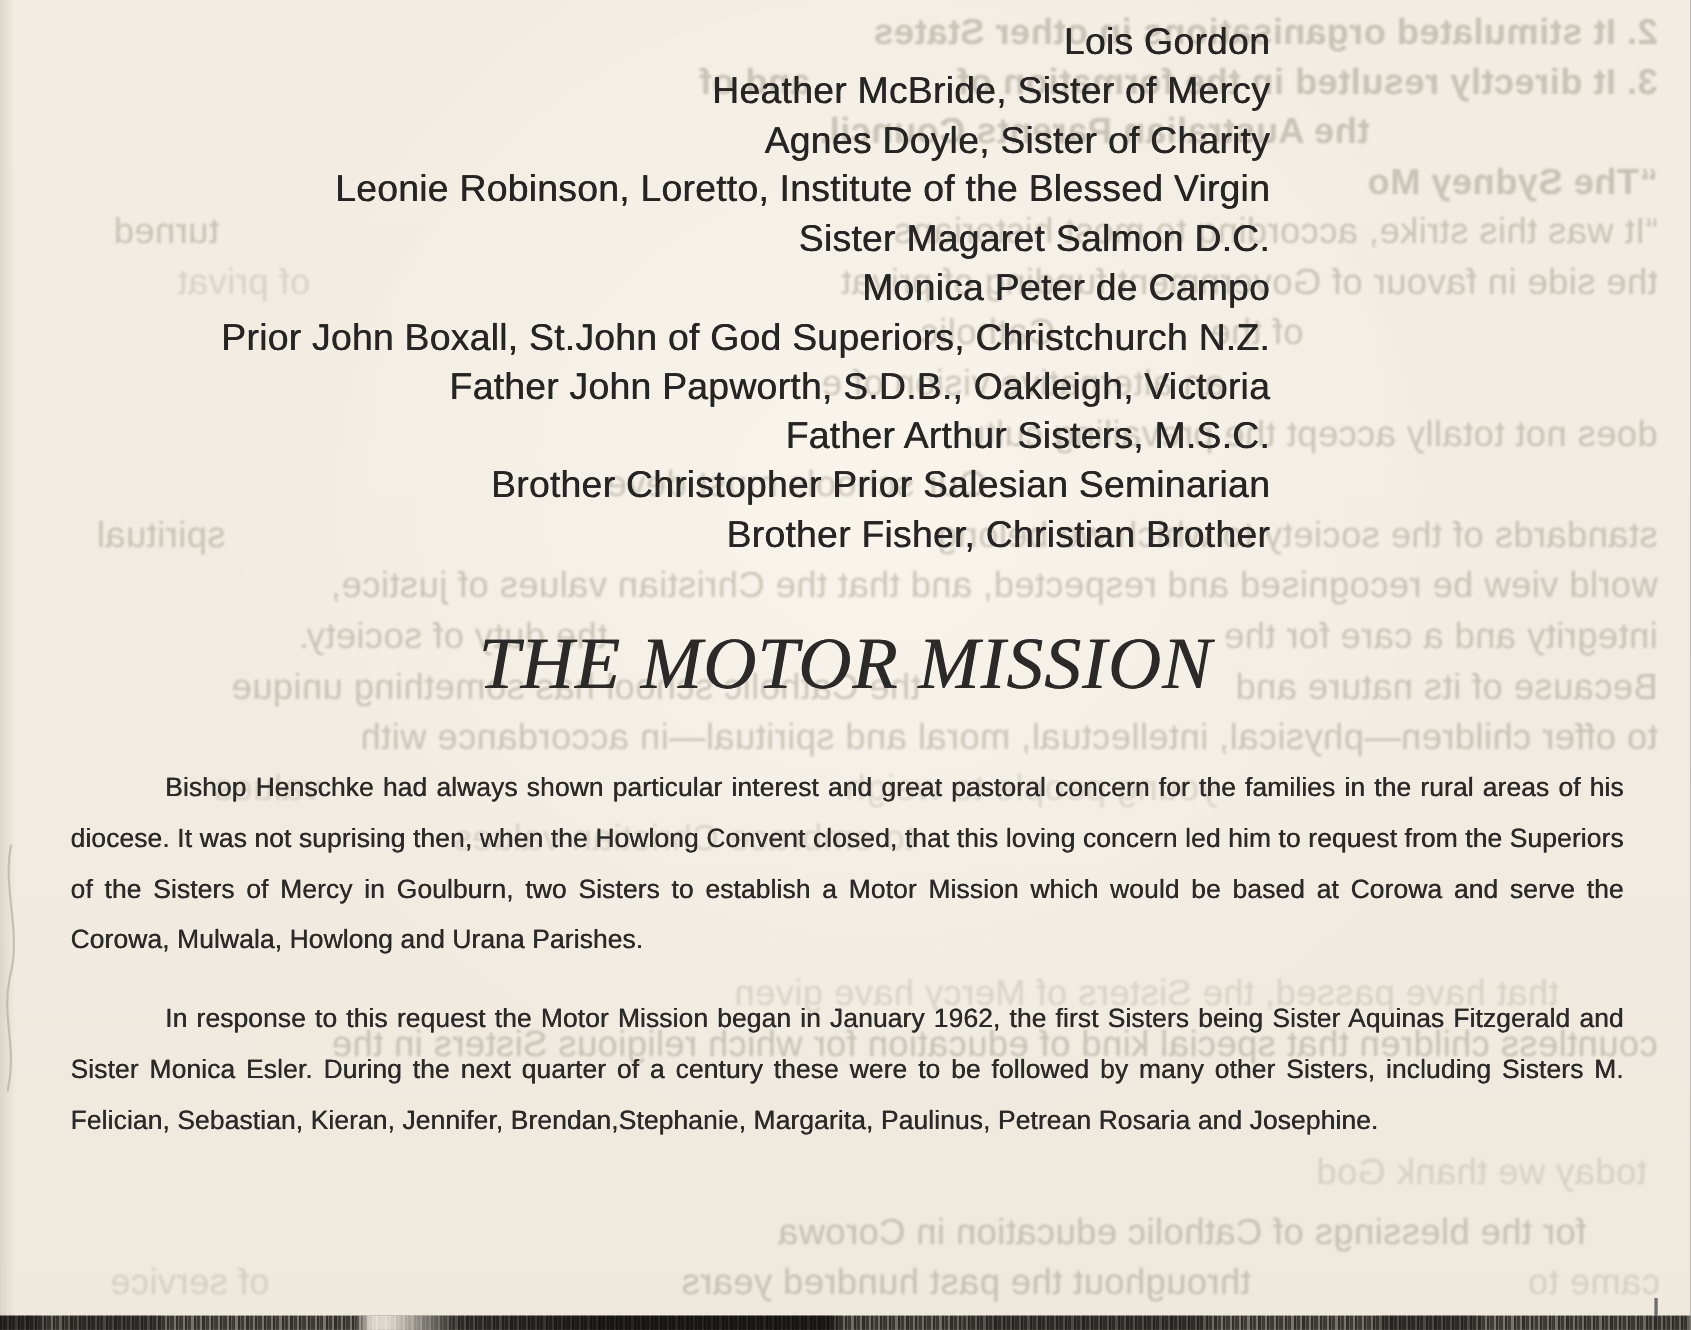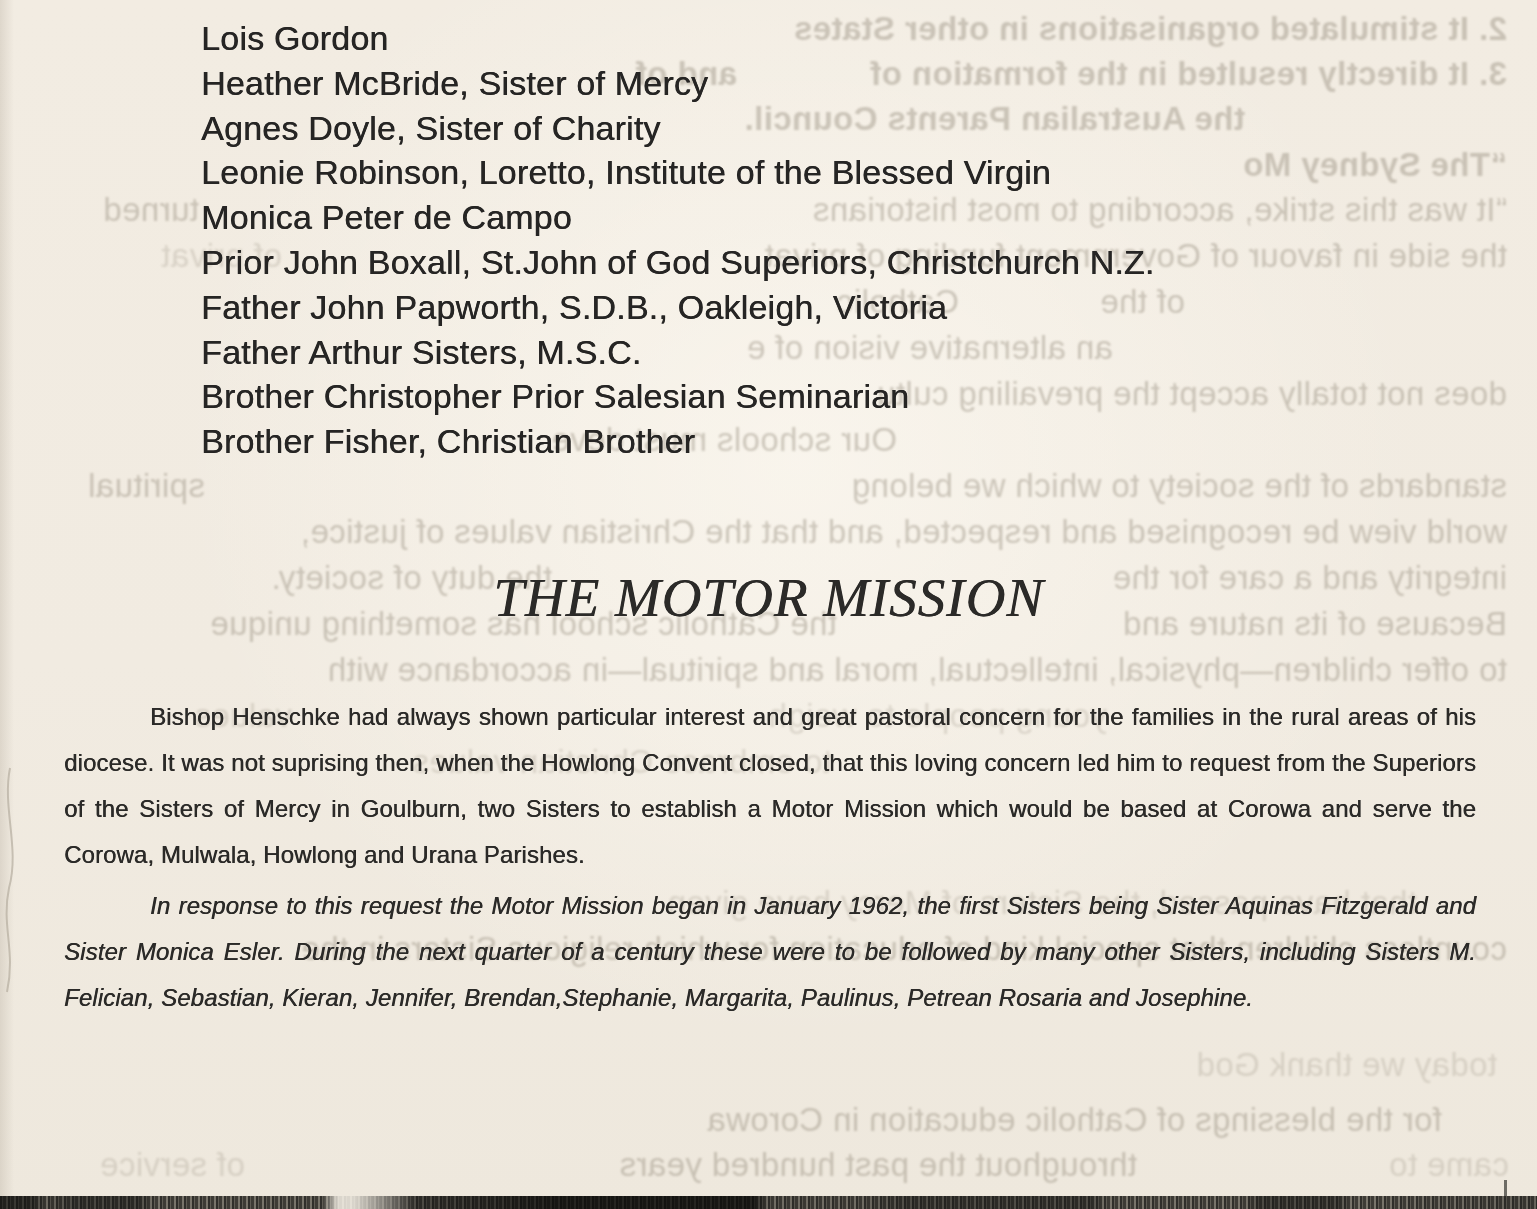--- a/index.html
+++ b/index.html
@@ -25,36 +25,36 @@
     opacity:.40;filter:blur(1px);letter-spacing:.4px;
   }
   .ghost-line.b{font-weight:bold;}
   .ghost-line.f{opacity:.24;}
   
   .clergy{
     position:absolute;left:201px;top:16px;
     font-size:34px;line-height:44.8px;color:#262524;
     letter-spacing:.2px;
   }
-  .clergy div{text-shadow:.45px 0 0 currentColor;}
+  .clergy div{text-shadow:.45px 0 0 currentColor;text-align:right;}
   .heading{
     position:absolute;left:0;right:0;top:570px;
     text-align:center;
     font-family:"Liberation Serif",serif;font-style:italic;font-weight:normal;
-    font-size:55px;line-height:1;color:#2b2a28;
+    font-size:67px;line-height:1;color:#2b2a28;
     text-shadow:.5px 0 0 currentColor;
     letter-spacing:1px;
   }
   .bodytext{
     position:absolute;left:64px;top:694px;width:1412px;
     font-size:24px;line-height:46px;color:#2b2a28;
     text-align:justify;letter-spacing:.1px;
   }
   .bodytext p{margin:0;text-indent:86px;text-shadow:.4px 0 0 currentColor;}
-  .bodytext p + p{margin-top:5px;font-style:italic;}
+  .bodytext p + p{margin-top:26px;}
   
   .band{
     position:absolute;left:0;right:0;bottom:0;height:13px;
     background:
       linear-gradient(90deg,
         rgba(15,15,13,.65) 0%, rgba(15,15,13,.65) 2%,
         rgba(20,20,18,.25) 3%, rgba(20,20,18,.55) 5%, rgba(20,20,18,.55) 9%,
         rgba(20,20,18,.15) 10%, rgba(20,20,18,.15) 21%,
         rgba(245,240,230,.85) 22%, rgba(245,240,230,.85) 23%,
         rgba(20,20,18,.5) 27%, rgba(10,10,8,.78) 36%, rgba(10,10,8,.78) 49%,
@@ -106,20 +106,21 @@
       <div class="ghost-line f" style="left: 1292px; top: 1148px;">of service</div>
       <div class="ghost-line" style="left: 400px; top: 1148px;">throughout the past hundred years</div>
       <div class="ghost-line f" style="left: 28px; top: 1148px;">came to</div>
     </div>
 
   <div class="clergy">
     <div>Lois Gordon</div>
     <div>Heather McBride, Sister of Mercy</div>
     <div>Agnes Doyle, Sister of Charity</div>
     <div>Leonie Robinson, Loretto, Institute of the Blessed Virgin</div>
+    <div>Sister Magaret Salmon D.C.</div>
     <div>Monica Peter de Campo</div>
     <div>Prior John Boxall, St.John of God Superiors, Christchurch N.Z.</div>
     <div>Father John Papworth, S.D.B., Oakleigh, Victoria</div>
     <div>Father Arthur Sisters, M.S.C.</div>
     <div>Brother Christopher Prior Salesian Seminarian</div>
     <div>Brother Fisher, Christian Brother</div>
   </div>
 
   <div class="heading">THE MOTOR MISSION</div>
 

